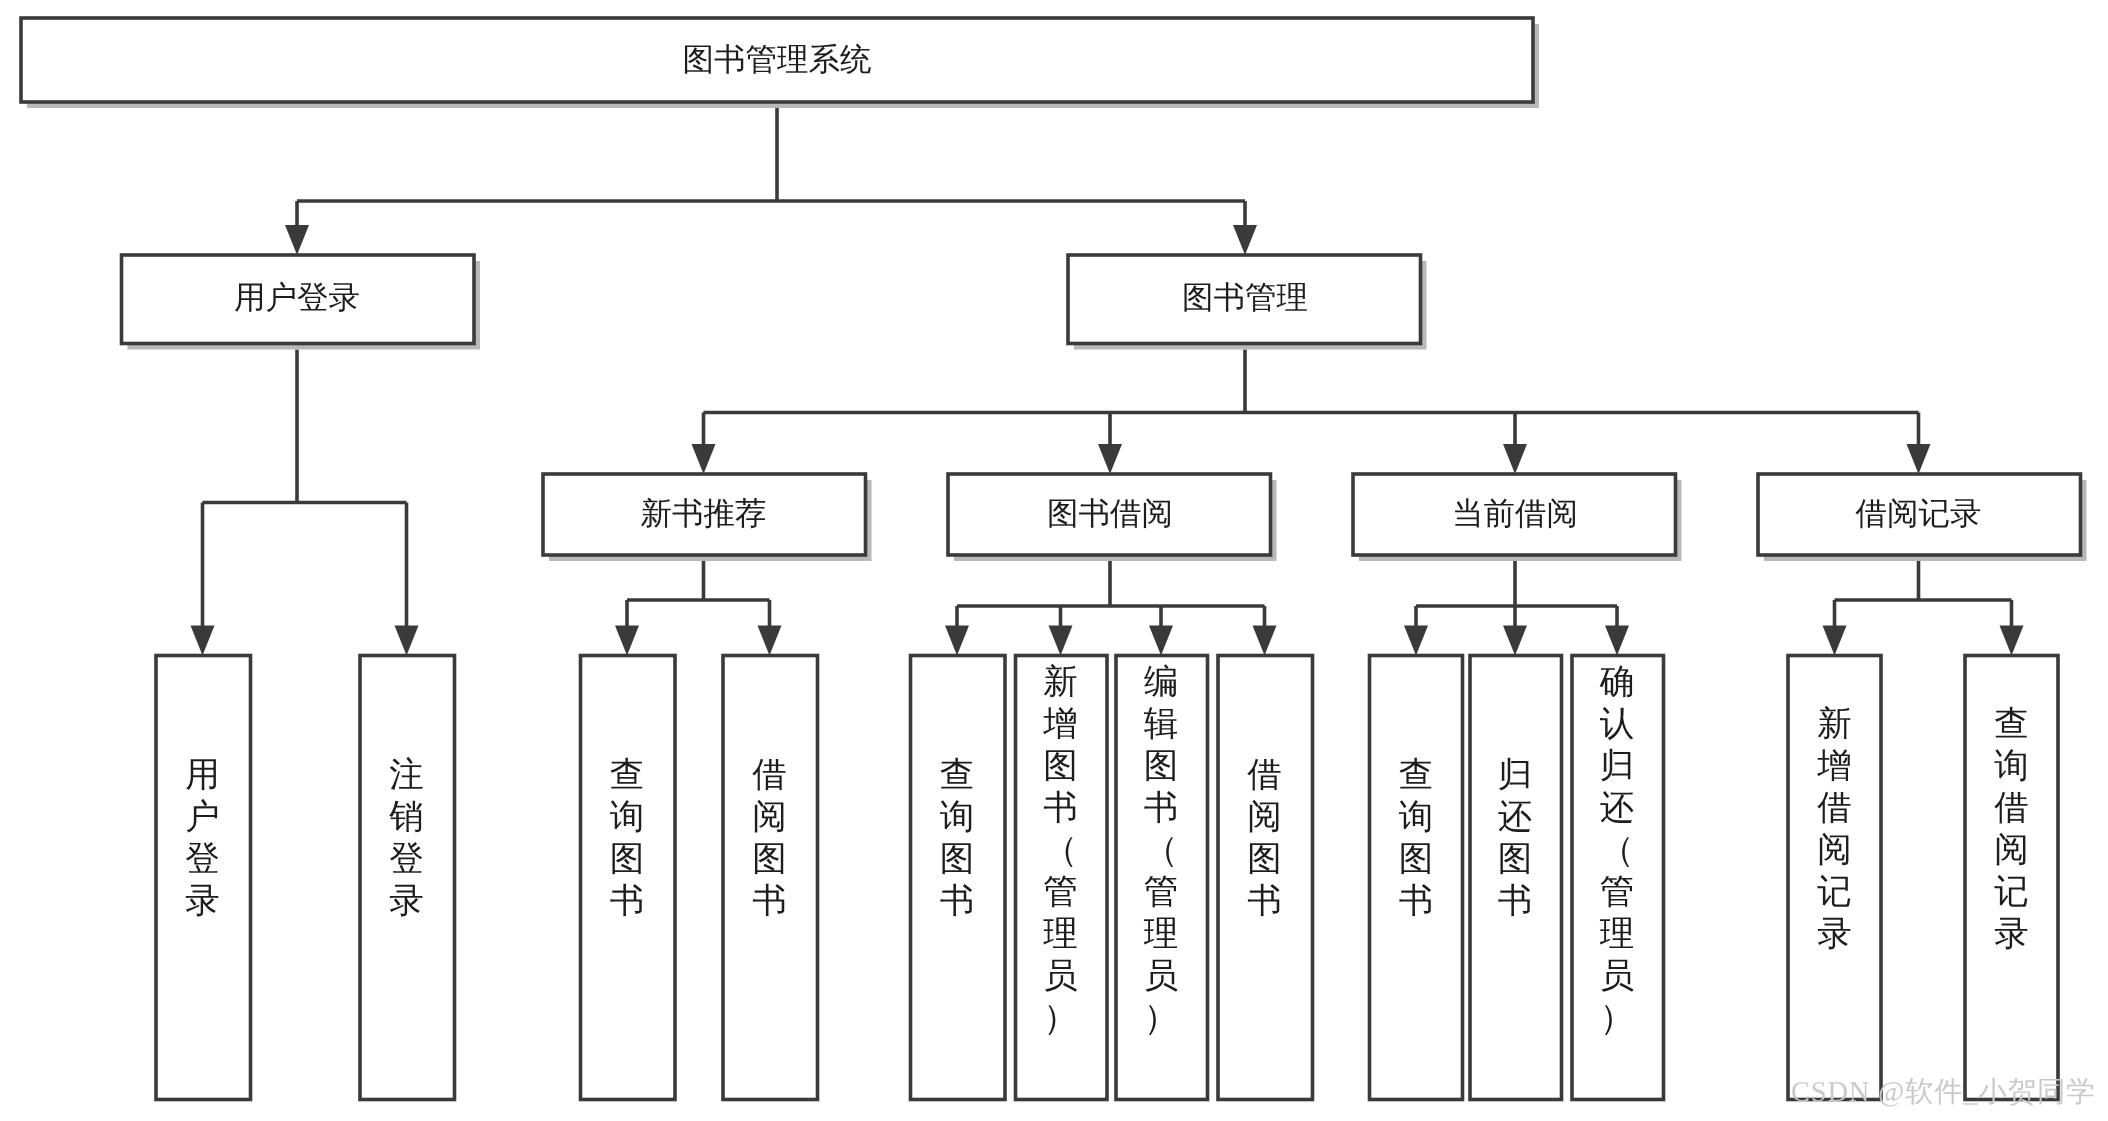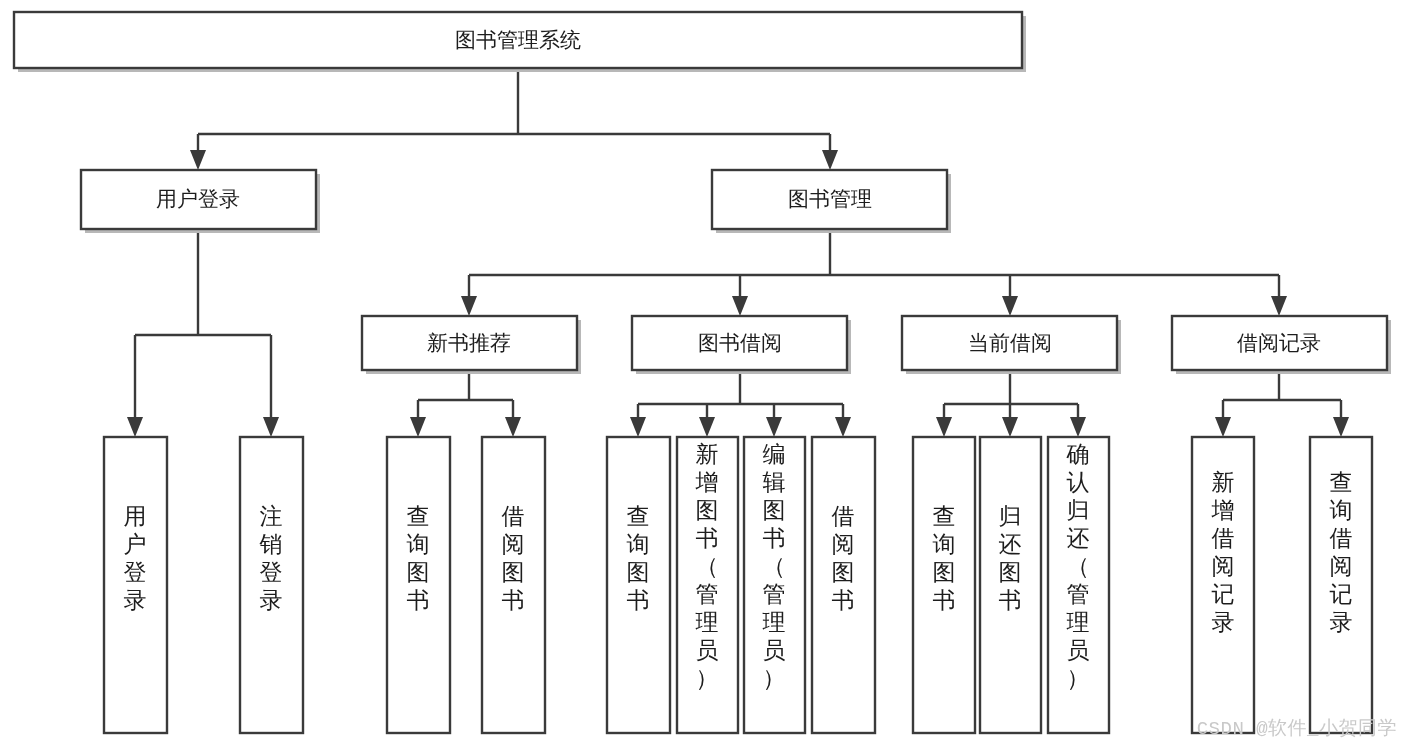--- a/index.html
+++ b/index.html
@@ -47,21 +47,21 @@
     fill: none;
   }
   .arrow-head {
     fill: #3a3a3a;
     stroke: none;
   }
   .watermark {
     position: absolute;
     right: 8px;
     bottom: 6px;
-    font-family: Liberation Mono, monospace;
+    font-family: Liberation Serif, serif;
     font-size: 19px;
     color: #c9c9c9;
     letter-spacing: 0.5px;
     white-space: nowrap;
     pointer-events: none;
   }
 </style>
 </head>
 <body>
 

